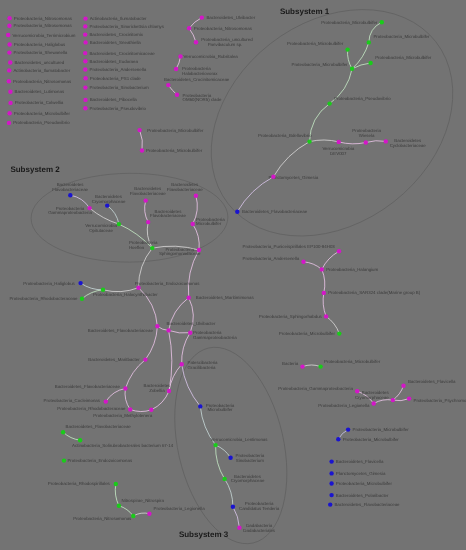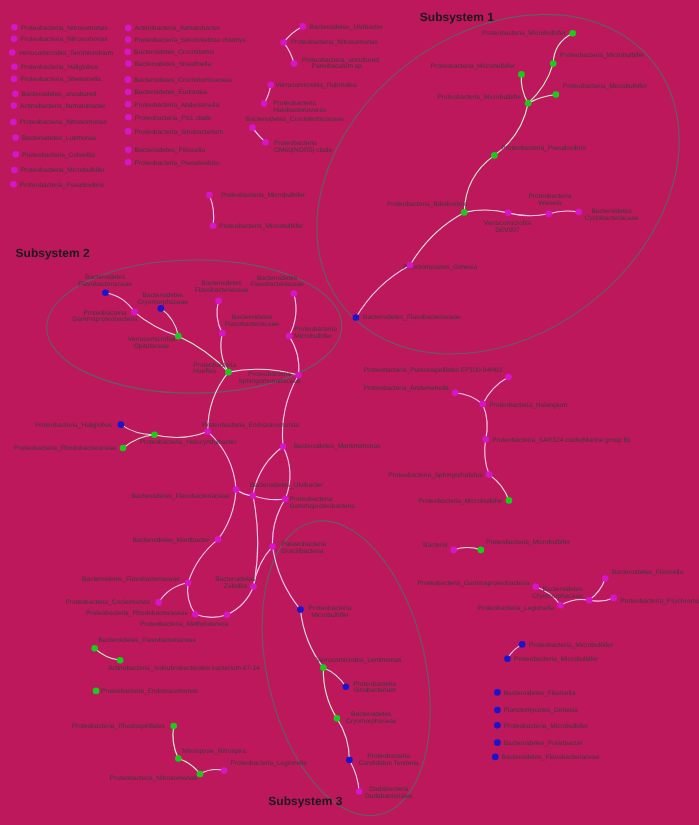--- a/index.html
+++ b/index.html
@@ -1,20 +1,20 @@
 <!DOCTYPE html>
 <html><head>
 <meta charset="utf-8">
 <title>Microbial co-occurrence network</title>
 <style>
   html,body{margin:0;padding:0;background:#ffffff;}
   *{-webkit-font-smoothing:antialiased;text-rendering:geometricPrecision;}
   body{width:466px;height:550px;overflow:hidden;
        font-family:"Liberation Sans","DejaVu Sans",sans-serif;}
-  #canvas{position:relative;width:466px;height:550px;background:#be185d;}
+  #canvas{position:relative;width:466px;height:550px;background:#737373;}
   svg.net{position:absolute;left:0;top:0;width:466px;height:550px;display:block;}
   .nodelabel{font-size:4.4px;fill:#3a3a3a;}
   .sublabel{font-size:8px;font-weight:bold;fill:#1a1a1a;}
 </style>
 </head>
 <body>
 
 <div id="canvas">
   <svg class="net" id="svgroot" viewBox="0 0 466 550" xmlns="http://www.w3.org/2000/svg">
       <g>

